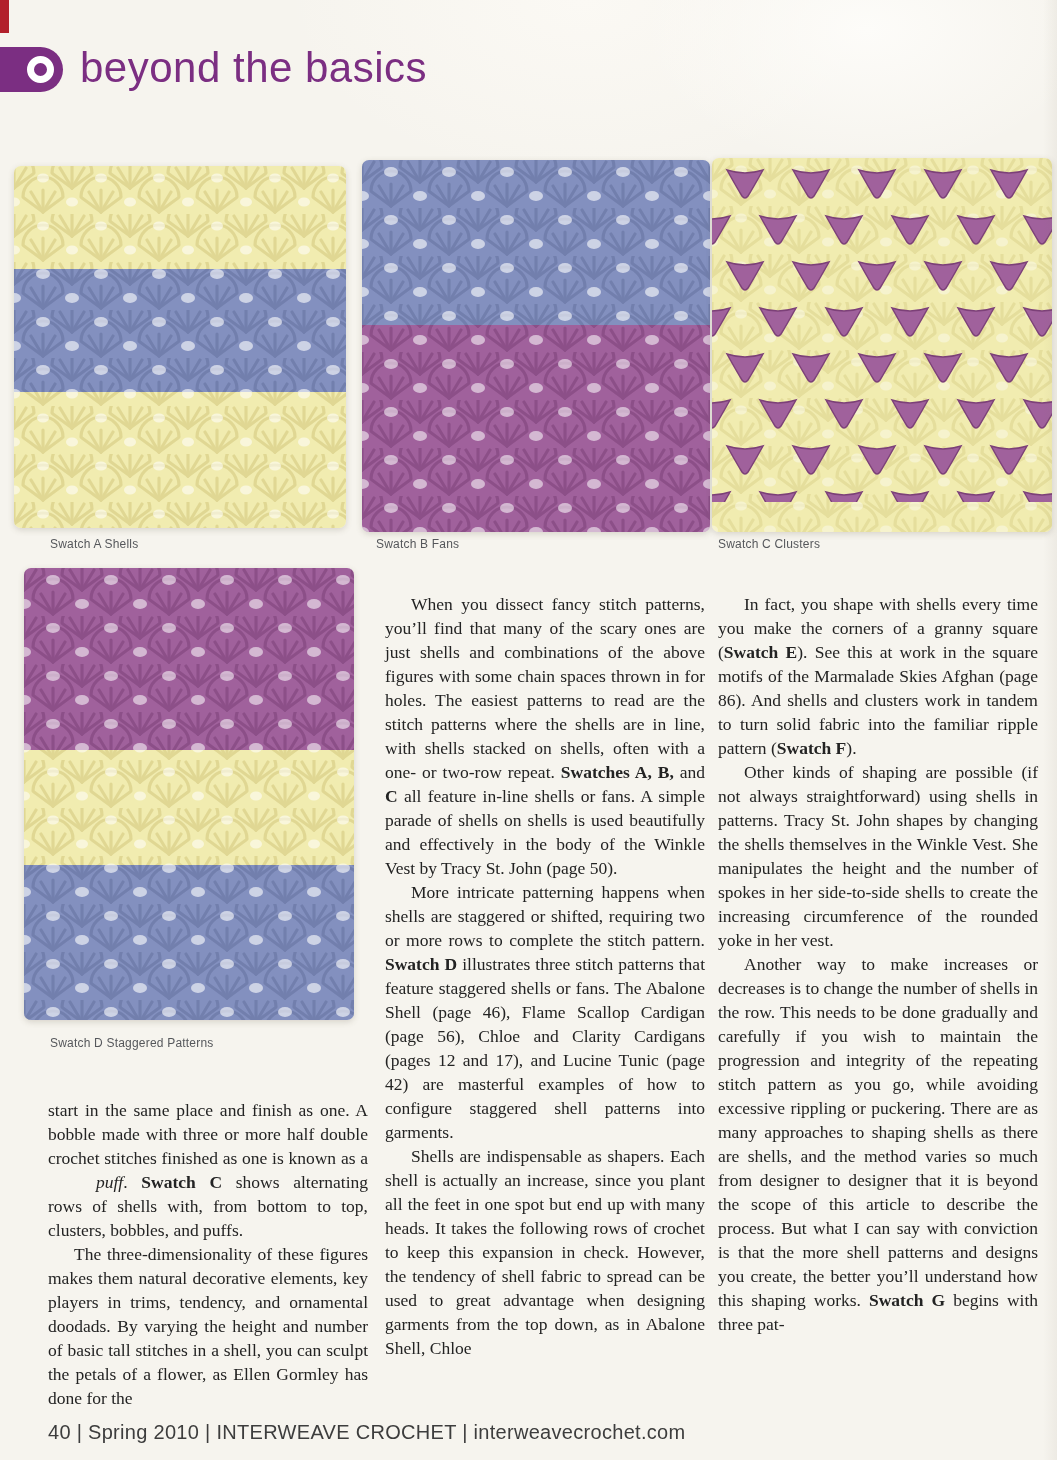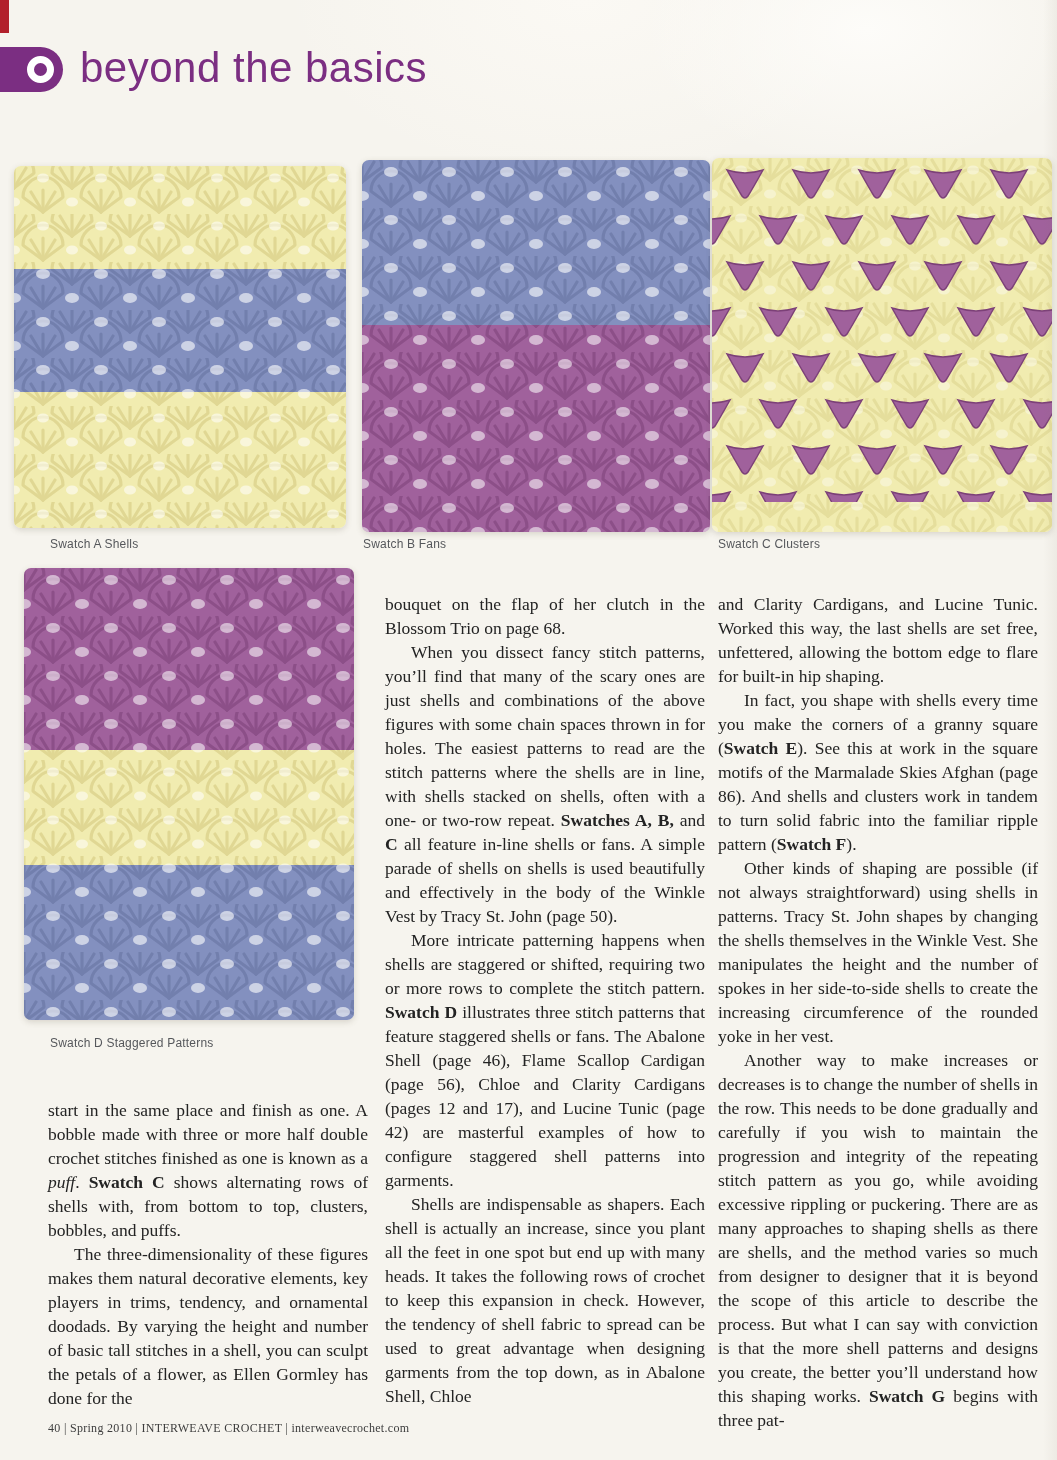--- a/index.html
+++ b/index.html
@@ -27,22 +27,22 @@
         font-weight:300;font-size:42px;color:var(--header-purple);letter-spacing:.5px;}
   .swatch{position:absolute;border-radius:7px;overflow:hidden;
         box-shadow:0 2px 6px rgba(90,80,60,.20);}
   .swatch svg{display:block;}
   .caption{position:absolute;font-family:"Liberation Sans",sans-serif;font-size:12px;
         color:var(--caption-gray);letter-spacing:.2px;}
   .col{position:absolute;width:320px;font-size:17.5px;line-height:24px;text-align:justify;
         color:var(--body-text);hyphens:auto;-webkit-hyphens:auto;}
   .col p{margin:0;}
   .col p.ind{text-indent:26px;}
-  .footer{position:absolute;left:48px;top:1421px;font-family:Liberation Serif, serif;
-        font-size:12px;color:var(--footer-gray);letter-spacing:.3px;}
+  .footer{position:absolute;left:48px;top:1421px;font-family:Liberation Sans, sans-serif;
+        font-size:20px;color:var(--footer-gray);letter-spacing:.3px;}
 </style>
 </head>
 <body>
 
 <div class="page">
 
   <svg width="0" height="0" style="position:absolute" aria-hidden="true">
     <defs>
       <g id="fan" fill="none" stroke-width="3.2" stroke-linecap="round" opacity="0.55">
         <line x1="0" y1="0" x2="-19" y2="-14"></line>
@@ -115,47 +115,45 @@
 
   <div class="swatch" style="left:712px;top:158px;">
     <svg width="340" height="374" xmlns="http://www.w3.org/2000/svg" xmlns:xlink="http://www.w3.org/1999/xlink">
       <rect x="0" y="0" width="340" height="374" style="fill:var(--yarn-yellow)"></rect>
       <rect x="0" y="0" width="340" height="374" fill="url(#tex-y)" opacity="0.7"></rect>
       <rect x="0" y="0" width="340" height="344" fill="url(#tex-c)"></rect>
     </svg>
   </div>
 
   <div class="caption" style="left:50px;top:537px;">Swatch A Shells</div>
-  <div class="caption" style="left:363px;top:537px;">Swatch B Fans</div>
+  <div class="caption" style="left:376px;top:537px;">Swatch B Fans</div>
   <div class="caption" style="left:718px;top:537px;">Swatch C Clusters</div>
 
   <div class="swatch" style="left:24px;top:568px;">
     <svg width="330" height="452" xmlns="http://www.w3.org/2000/svg" xmlns:xlink="http://www.w3.org/1999/xlink">
       <rect x="0" y="0" width="330" height="182" style="fill:var(--yarn-purple)"></rect>
       <rect x="0" y="182" width="330" height="115" style="fill:var(--yarn-yellow)"></rect>
       <rect x="0" y="297" width="330" height="155" style="fill:var(--yarn-blue)"></rect>
       <rect x="0" y="0" width="330" height="182" fill="url(#tex-p)"></rect>
       <rect x="0" y="182" width="330" height="115" fill="url(#tex-y)"></rect>
       <rect x="0" y="297" width="330" height="155" fill="url(#tex-b)"></rect>
     </svg>
   </div>
   <div class="caption" style="left:50px;top:1028px;margin-top:8px;">Swatch D Staggered Patterns</div>
 
   <div class="col" style="left:48px;top:1098px;">
-      <p><span>start in the same place and finish as one. A bobble made with three or more half double crochet stitches finished as one is known as a </span><span style="font-style: italic;">puff</span><span>. </span><span style="font-weight: bold; font-family: Liberation Serif, serif;">Swatch C</span><span> shows alternating rows of shells with, from bottom to top, clusters, bobbles, and puffs.</span></p>
+      <p><span>start in the same place and finish as one. A bobble made with three or more half double crochet stitches finished as one is known as a </span><span style="font-style: italic; margin-left: 48px;">puff</span><span>. </span><span style="font-weight: bold; font-family: Liberation Serif, serif;">Swatch C</span><span> shows alternating rows of shells with, from bottom to top, clusters, bobbles, and puffs.</span></p>
       <p class="ind"><span>The three-dimensionality of these figures makes them natural decorative elements, key players in trims, tendency, and ornamental doodads. By varying the height and number of basic tall stitches in a shell, you can sculpt the petals of a flower, as Ellen Gormley has done for the</span></p>
     </div>
   <div class="col" style="left:385px;top:592px;">
-      <p><span>bouquet on the flap of her clutch in the Blossom Trio on page 68.</span></p>
       <p class="ind"><span>When you dissect fancy stitch patterns, you’ll find that many of the scary ones are just shells and combinations of the above figures with some chain spaces thrown in for holes. The easiest patterns to read are the stitch patterns where the shells are in line, with shells stacked on shells, often with a one- or two-row repeat. </span><span style="font-weight: bold;">Swatches A, B,</span><span> and </span><span style="font-weight: bold;">C</span><span> all feature in-line shells or fans. A simple parade of shells on shells is used beautifully and effectively in the body of the Winkle Vest by Tracy St. John (page 50).</span></p>
       <p class="ind"><span>More intricate patterning happens when shells are staggered or shifted, requiring two or more rows to complete the stitch pattern. </span><span style="font-weight: bold;">Swatch D</span><span> illustrates three stitch patterns that feature staggered shells or fans. The Abalone Shell (page 46), Flame Scallop Cardigan (page 56), Chloe and Clarity Cardigans (pages 12 and 17), and Lucine Tunic (page 42) are masterful examples of how to configure staggered shell patterns into garments.</span></p>
       <p class="ind"><span>Shells are indispensable as shapers. Each shell is actually an increase, since you plant all the feet in one spot but end up with many heads. It takes the following rows of crochet to keep this expansion in check. However, the tendency of shell fabric to spread can be used to great advantage when designing garments from the top down, as in Abalone Shell, Chloe</span></p>
     </div>
   <div class="col" style="left:718px;top:592px;">
-      <p><span>and Clarity Cardigans, and Lucine Tunic. Worked this way, the last shells are set free, unfettered, allowing the bottom edge to flare for built-in hip shaping.</span></p>
       <p class="ind"><span>In fact, you shape with shells every time you make the corners of a granny square (</span><span style="font-weight: bold;">Swatch E</span><span>). See this at work in the square motifs of the Marmalade Skies Afghan (page 86). And shells and clusters work in tandem to turn solid fabric into the familiar ripple pattern (</span><span style="font-weight: bold;">Swatch F</span><span>).</span></p>
       <p class="ind"><span>Other kinds of shaping are possible (if not always straightforward) using shells in patterns. Tracy St. John shapes by changing the shells themselves in the Winkle Vest. She manipulates the height and the number of spokes in her side-to-side shells to create the increasing circumference of the rounded yoke in her vest.</span></p>
       <p class="ind"><span>Another way to make increases or decreases is to change the number of shells in the row. This needs to be done gradually and carefully if you wish to maintain the progression and integrity of the repeating stitch pattern as you go, while avoiding excessive rippling or puckering. There are as many approaches to shaping shells as there are shells, and the method varies so much from designer to designer that it is beyond the scope of this article to describe the process. But what I can say with conviction is that the more shell patterns and designs you create, the better you’ll understand how this shaping works. </span><span style="font-weight: bold;">Swatch G</span><span> begins with three pat-</span></p>
     </div>
 
   <div class="footer">40 | Spring 2010 | INTERWEAVE CROCHET | interweavecrochet.com</div>
 
 </div>
 
 </body></html>

